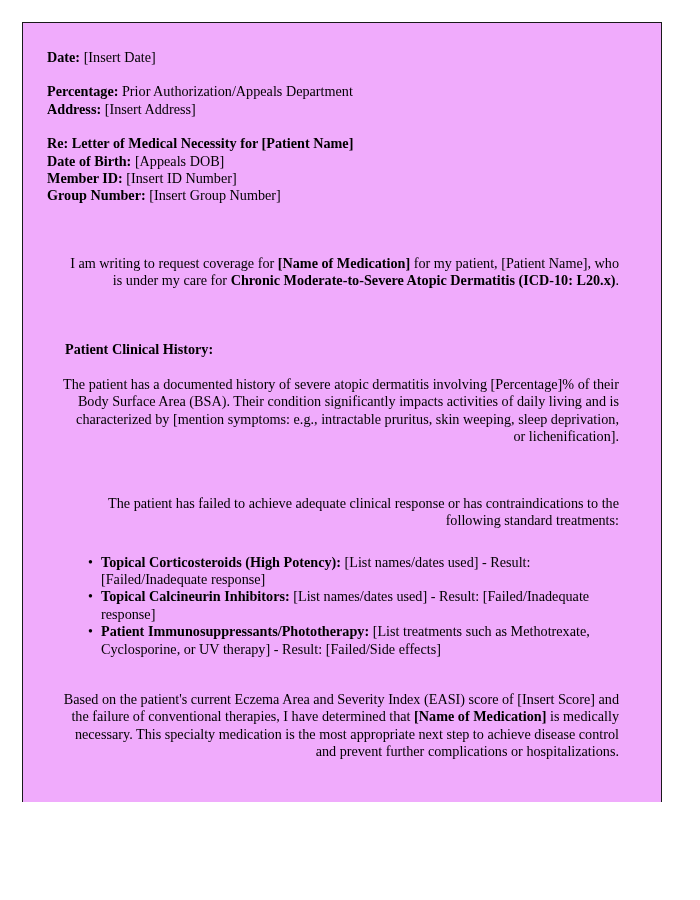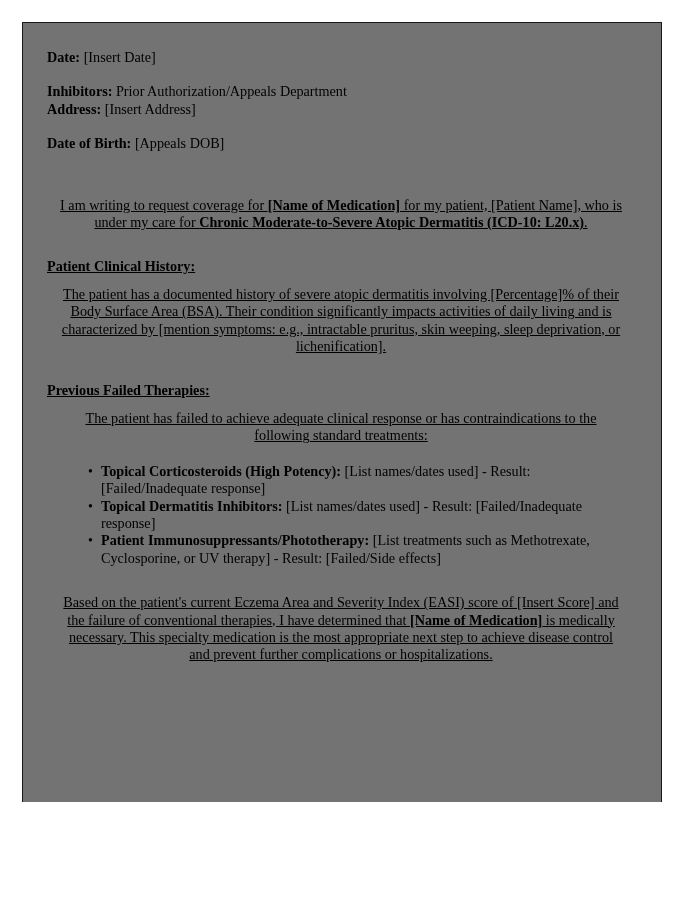--- a/index.html
+++ b/index.html
@@ -18,42 +18,41 @@
     position: absolute;
     left: 22px;
     top: 22px;
     width: 640px;
     height: 780px;
     border-left: 1.5px solid #1a1a1a;
     border-right: 1.5px solid #1a1a1a;
     border-top: 1.5px solid #1a1a1a;
     border-bottom: none;
     box-sizing: border-box;
-    background: #737373;
+    background: #f0abfc;
     overflow: hidden;
   }
   #content {
     padding: 26px 26px 0 24px;
     font-size: 14.2px;
     line-height: 17.4px;
   }
   .gap {
     height: 17px;
   }
   .gap-sm {
     height: 8px;
   }
   .line {
     margin: 0;
     white-space: normal;
   }
   .para {
-    margin: 10px;
-    text-align: center;
-    text-decoration: underline;
+    margin: 16px;
+    text-align: right;
   }
   b, .b {
     font-weight: bold;
   }
   ul.bullets {
     margin: 0;
     padding: 0 0 0 42px;
     list-style: none;
   }
   ul.bullets li {
@@ -64,75 +63,82 @@
   }
   ul.bullets li .dot {
     position: absolute;
     left: -1px;
     top: 0;
     font-size: 14px;
     line-height: 17.4px;
   }
   .heading {
     font-weight: bold;
-    margin: 0;
-    text-decoration: underline;
+    margin: 18px;
   }
 </style>
 </head>
 <body>
 
 <div id="page">
   <div id="content">
 
     <div class="line">
       <span class="b">Date:</span>
       <span>[Insert Date]</span>
     </div>
 
     <div class="gap"></div>
 
     <div class="line">
-      <span class="b">Inhibitors:</span>
+      <span class="b">Percentage:</span>
       <span>Prior Authorization/Appeals Department</span>
     </div>
     <div class="line">
       <span class="b">Address:</span>
       <span>[Insert Address]</span>
     </div>
 
     <div class="gap"></div>
 
+    <div class="line b">Re: Letter of Medical Necessity for [Patient Name]</div>
     <div class="line">
       <span class="b">Date of Birth:</span>
       <span>[Appeals DOB]</span>
+    </div>
+    <div class="line">
+      <span class="b">Member ID:</span>
+      <span>[Insert ID Number]</span>
+    </div>
+    <div class="line">
+      <span class="b">Group Number:</span>
+      <span>[Insert Group Number]</span>
     </div>
 
     <div class="gap"></div>
 
 
     <div class="gap"></div>
 
     <p class="para"><span>I am writing to request coverage for </span><span class="b">[Name of Medication]</span><span> for my patient, [Patient Name], who is under my care for </span><span class="b">Chronic Moderate-to-Severe Atopic Dermatitis (ICD-10: L20.x)</span><span>.</span></p>
 
     <div class="gap"></div>
 
     <div class="heading">Patient Clinical History:</div>
     <p class="para">The patient has a documented history of severe atopic dermatitis involving [Percentage]% of their Body Surface Area (BSA). Their condition significantly impacts activities of daily living and is characterized by [mention symptoms: e.g., intractable pruritus, skin weeping, sleep deprivation, or lichenification].</p>
 
     <div class="gap"></div>
 
-    <div class="heading">Previous Failed Therapies:</div>
     <p class="para">The patient has failed to achieve adequate clinical response or has contraindications to the following standard treatments:</p>
 
     <div class="gap-sm"></div>
 
     <ul class="bullets">
       <li><span class="dot">•</span><span class="b">Topical Corticosteroids (High Potency):</span><span> [List names/dates used] - Result: [Failed/Inadequate response]</span></li>
-      <li><span class="dot">•</span><span class="b">Topical Dermatitis Inhibitors:</span><span> [List names/dates used] - Result: [Failed/Inadequate response]</span></li>
+      <li><span class="dot">•</span><span class="b">Topical Calcineurin Inhibitors:</span><span> [List names/dates used] - Result: [Failed/Inadequate response]</span></li>
       <li><span class="dot">•</span><span class="b">Patient Immunosuppressants/Phototherapy:</span><span> [List treatments such as Methotrexate, Cyclosporine, or UV therapy] - Result: [Failed/Side effects]</span></li>
     </ul>
 
     <div class="gap"></div>
 
     <p class="para"><span>Based on the patient's current Eczema Area and Severity Index (EASI) score of [Insert Score] and the failure of conventional therapies, I have determined that </span><span class="b">[Name of Medication]</span><span> is medically necessary. This specialty medication is the most appropriate next step to achieve disease control and prevent further complications or hospitalizations.</span></p>
 
     <div class="gap"></div>
 
 

